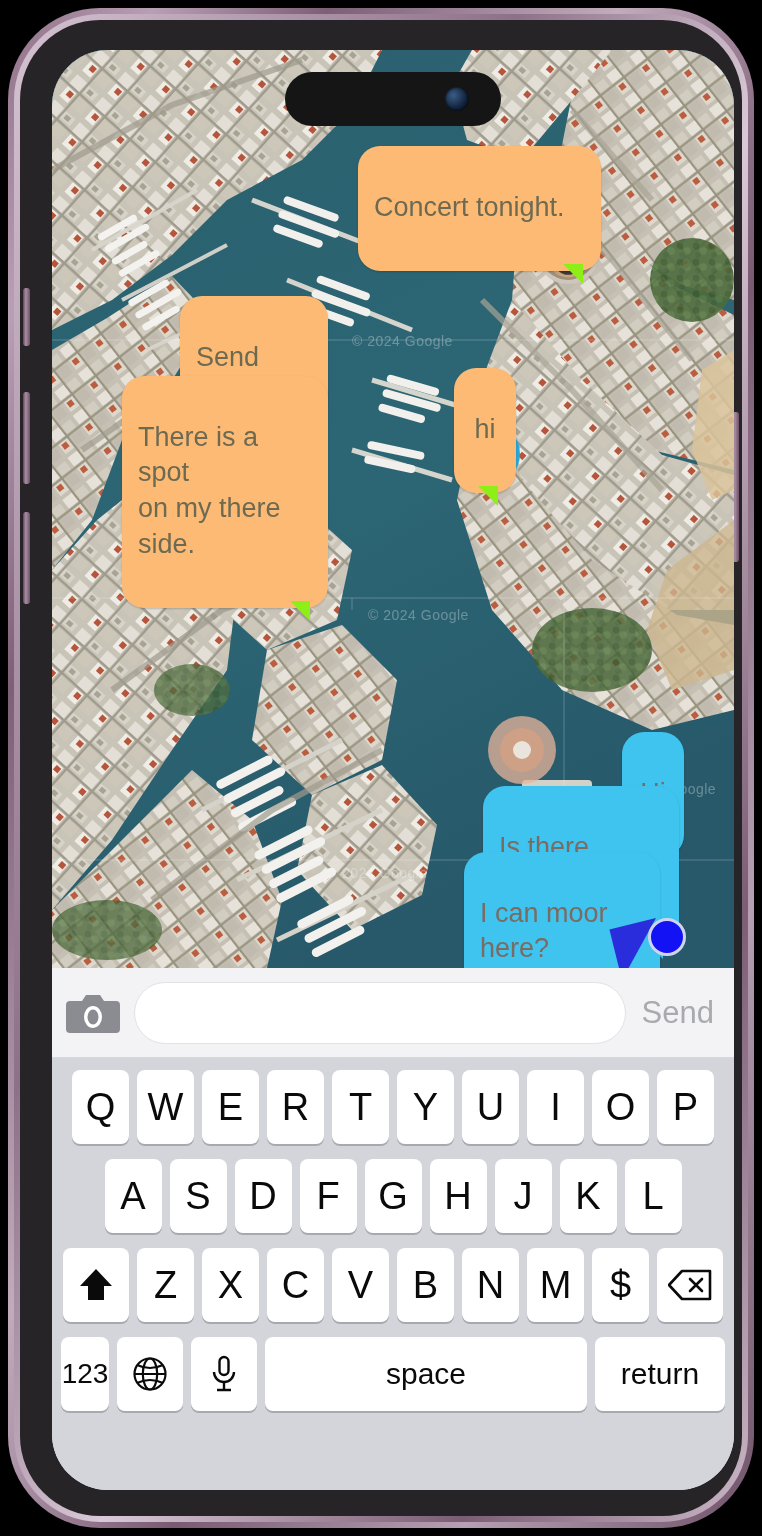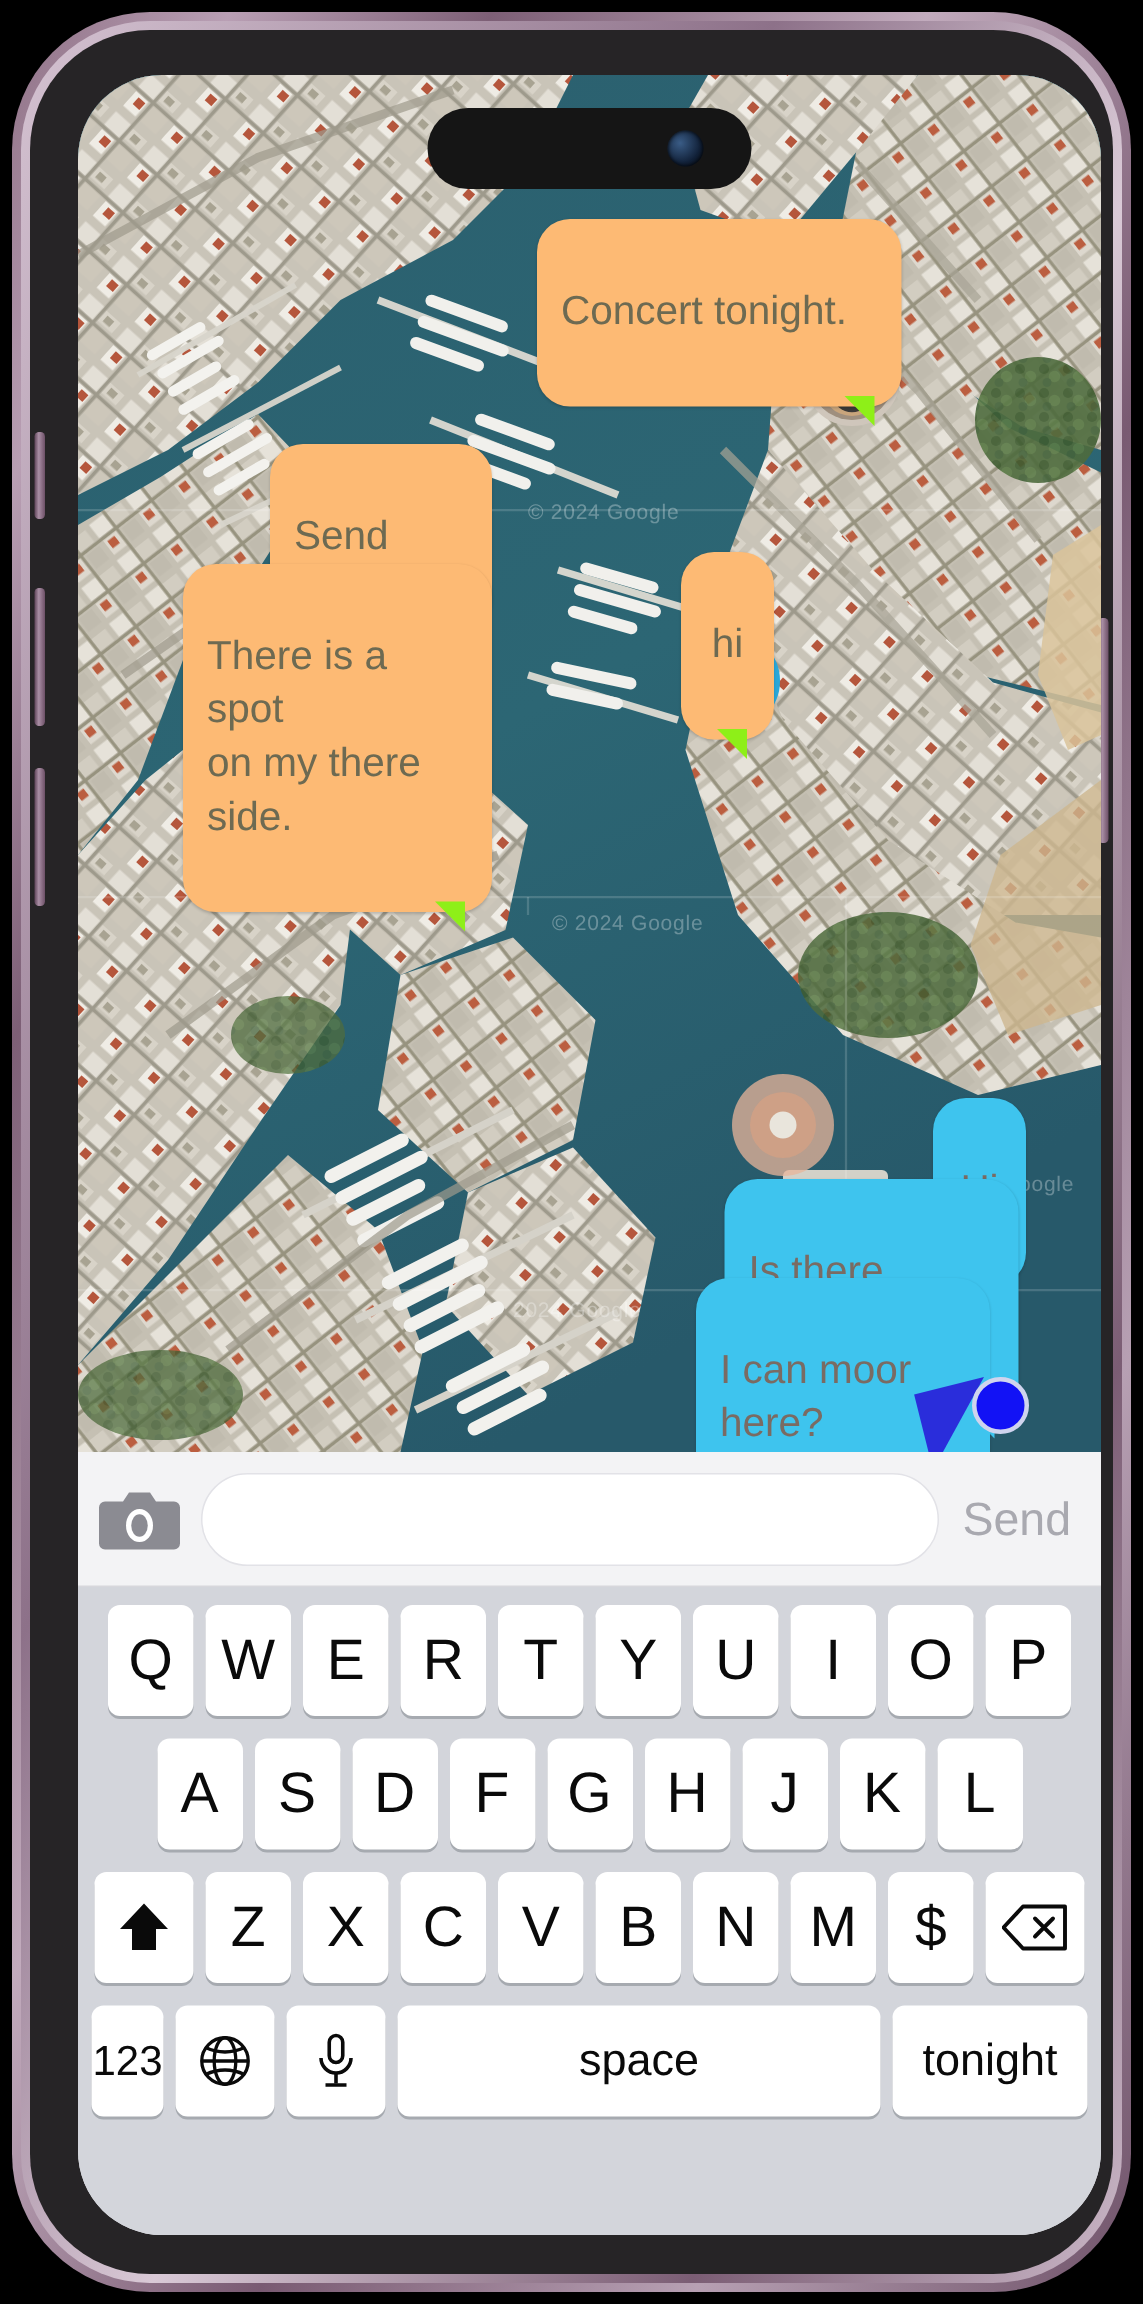--- a/index.html
+++ b/index.html
@@ -489,20 +489,20 @@
           </div>
           <div class="key" id="key-mic">
             <svg width="28" height="38" viewBox="0 0 28 38">
               <rect x="9.5" y="2" width="9" height="18" rx="4.5" fill="none" stroke="#0a0a0a" stroke-width="2.4"></rect>
               <path d="M4,17 a10,10 0 0 0 20,0" fill="none" stroke="#0a0a0a" stroke-width="2.4"></path>
               <line x1="14" y1="27" x2="14" y2="34" stroke="#0a0a0a" stroke-width="2.4"></line>
               <line x1="7" y1="35" x2="21" y2="35" stroke="#0a0a0a" stroke-width="2.4"></line>
             </svg>
           </div>
           <div class="key" id="key-space">space</div>
-          <div class="key" id="key-return">tonight</div>
+          <div class="key" id="key-return">return</div>
         </div>
 
       </div>
 
     </div>
   </div>
 </div>
 
 </body></html>

